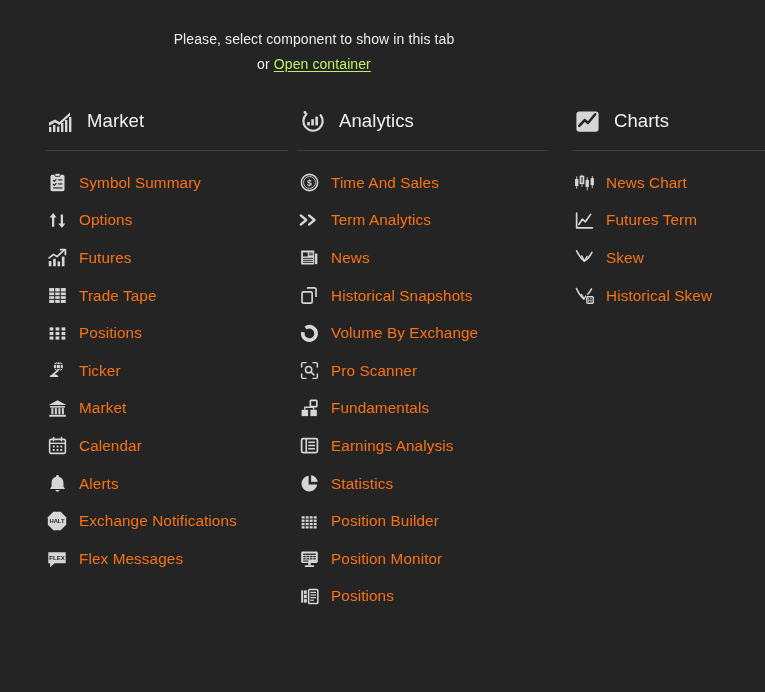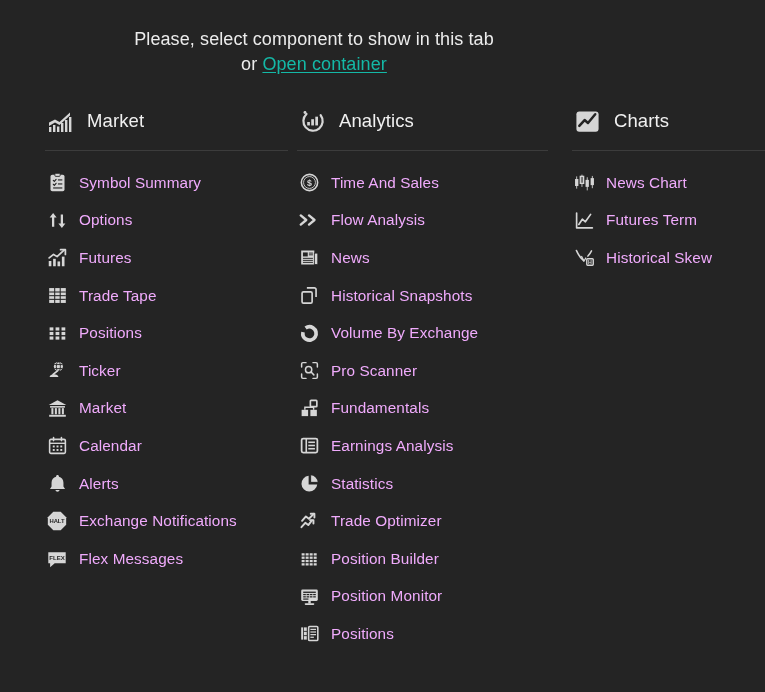--- a/index.html
+++ b/index.html
@@ -23,28 +23,28 @@
     overflow: hidden;
   }
 
   
   .prompt {
     position: absolute;
     top: 27px;
     left: 0;
     width: 628px;
     text-align: center;
-    font-size: 18px;
+    font-size: 14px;
     line-height: 25px;
     color: #ececec;
     letter-spacing: .1px;
   }
   .prompt-line2 { white-space: nowrap; }
   .open-link {
-    color: #14b8a6;
+    color: #bef264;
     text-decoration: underline;
     text-underline-offset: 2px;
     cursor: pointer;
   }
 
   
   .columns {
     position: absolute;
     top: 99px;
     left: 0;
@@ -83,21 +83,21 @@
 
   .item {
     display: flex;
     align-items: center;
     height: 37.6px;
     gap: 10px;
     cursor: pointer;
   }
   .item-label {
     font-size: 15.3px;
-    color: #f0abfc;
+    color: #f97316;
     white-space: nowrap;
     letter-spacing: .1px;
   }
   .icon {
     flex: 0 0 auto;
     width: 24px;
     height: 24px;
     display: flex;
     align-items: center;
     justify-content: center;
@@ -314,21 +314,21 @@
         <span class="item-label">Time And Sales</span>
       </div>
 
       <div class="item">
         <span class="icon">
           <svg width="22" height="22" viewBox="0 0 24 24" fill="none" stroke="#d6d6d6" stroke-width="2.6" stroke-linecap="round" stroke-linejoin="round">
             <path d="M3 7l6 5-6 5"></path>
             <path d="M12 7l6 5-6 5"></path>
           </svg>
         </span>
-        <span class="item-label">Flow Analysis</span>
+        <span class="item-label">Term Analytics</span>
       </div>
 
       <div class="item">
         <span class="icon">
           <svg width="21" height="21" viewBox="0 0 24 24" fill="none">
             <rect x="2.5" y="4" width="15" height="16" fill="#d6d6d6"></rect>
             <rect x="17.5" y="7" width="4" height="13" fill="#d6d6d6"></rect>
             <rect x="17.5" y="7" width="4" height="13" stroke="#242424" stroke-width="0.9"></rect>
             <rect x="4.5" y="6.2" width="5.5" height="4.6" fill="#242424"></rect>
             <g fill="#242424">
@@ -408,31 +408,20 @@
         <span class="icon">
           <svg width="21" height="21" viewBox="0 0 24 24" fill="none">
             <path d="M11 3.2A9 9 0 1 0 20.8 13H11z" fill="#d6d6d6"></path>
             <path d="M13.3 2.6v8.1h8a8.2 8.2 0 0 0-8-8.1z" fill="#d6d6d6"></path>
             <path d="M13.3 2.6v8.1h8" stroke="#242424" stroke-width="1.1" fill="none"></path>
           </svg>
         </span>
         <span class="item-label">Statistics</span>
       </div>
 
-      <div class="item">
-        <span class="icon">
-          <svg width="21" height="21" viewBox="0 0 24 24" fill="none" stroke="#d6d6d6" stroke-width="2.2" stroke-linecap="round" stroke-linejoin="round">
-            <path d="M2.8 18.5l4.4-5 3.4 2.6 4.2-5.3"></path>
-            <path d="M3.5 11.2l4.4-5 3.4 2.6 5.6-5.5"></path>
-            <path d="M13.4 3.2h4.2v4.2"></path>
-            <path d="M12.6 10.4h3.9v3.9"></path>
-          </svg>
-        </span>
-        <span class="item-label">Trade Optimizer</span>
-      </div>
 
       <div class="item">
         <span class="icon">
           <svg width="21" height="21" viewBox="0 0 24 24" fill="#d6d6d6">
             <g>
               <rect x="3" y="6" width="3.4" height="2.6"></rect>
                 <rect x="7.6" y="6" width="3.4" height="2.6"></rect>
                 <rect x="12.2" y="6" width="3.4" height="2.6"></rect>
                 <rect x="16.8" y="6" width="3.4" height="2.6"></rect>
               <rect x="3" y="9.8" width="3.4" height="2.6"></rect>
@@ -529,20 +518,30 @@
       <div class="item">
         <span class="icon">
           <svg width="21" height="21" viewBox="0 0 24 24" fill="none" stroke="#d6d6d6" stroke-width="1.9" stroke-linecap="round" stroke-linejoin="round">
             <path d="M3 3.5v17h18"></path>
             <path d="M5.5 16.5l4-6 3.5 3 6-8.5"></path>
           </svg>
         </span>
         <span class="item-label">Futures Term</span>
       </div>
 
+      <div class="item">
+        <span class="icon">
+          <svg width="21" height="21" viewBox="0 0 24 24" fill="none" stroke="#d6d6d6" stroke-width="1.9" stroke-linecap="round">
+            <path d="M3 4.5c2.8 5.5 5.6 9.5 8.8 11.5"></path>
+            <path d="M20.5 6c-2.5 5-5.6 8.5-8.7 10"></path>
+            <path d="M8.8 10.2l3 5.8 3.2-5.2" stroke-width="1.6" stroke-linejoin="round" fill="none"></path>
+          </svg>
+        </span>
+        <span class="item-label">Skew</span>
+      </div>
 
       <div class="item">
         <span class="icon">
           <svg width="21" height="21" viewBox="0 0 24 24" fill="none">
             <path d="M2.8 4c2.2 5 5 9.2 8.4 11.8" stroke="#d6d6d6" stroke-width="1.9" stroke-linecap="round"></path>
             <path d="M20 4.4c-1.2 2.4-2.6 4.4-4.1 6" stroke="#d6d6d6" stroke-width="1.7" stroke-linecap="round"></path>
             <path d="M8.4 10.5l3 5.5 2.4-3.8" stroke="#d6d6d6" stroke-width="1.5" stroke-linejoin="round" fill="none"></path>
             <rect x="14.6" y="13.4" width="7.4" height="7.4" rx="1" stroke="#d6d6d6" stroke-width="1.6"></rect>
             <text x="18.3" y="19.2" text-anchor="middle" font-family="'Liberation Sans', sans-serif" font-size="6" font-weight="bold" fill="#d6d6d6">H</text>
           </svg>

